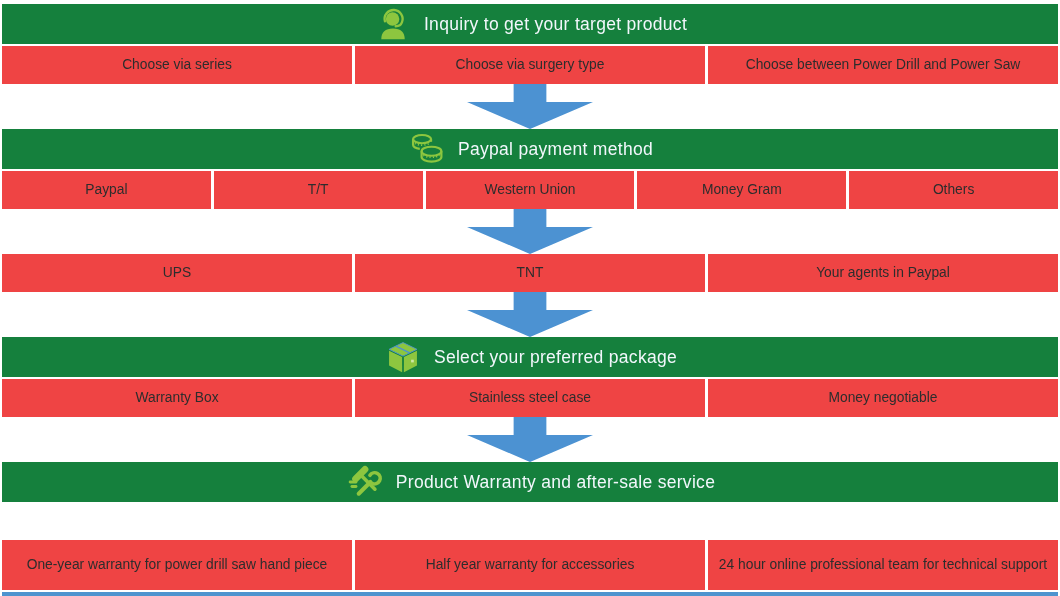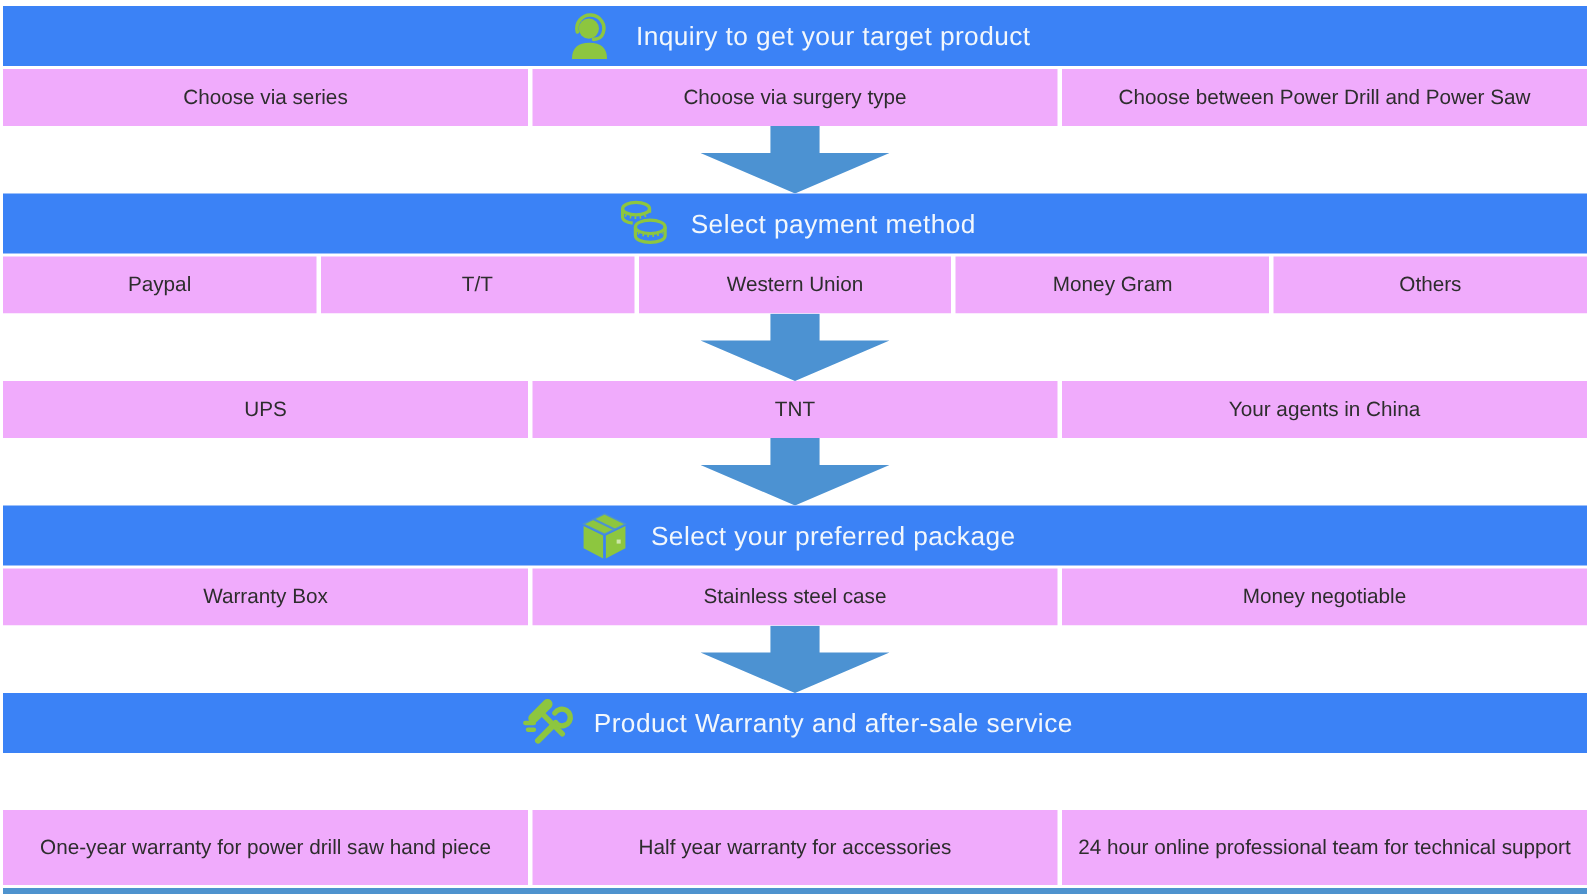--- a/index.html
+++ b/index.html
@@ -9,37 +9,37 @@
     font-family:"Liberation Sans", sans-serif;
   }
   .stage {
     width:1060px; height:596px;
     padding:4px 2px 0 2px;
     display:flex; flex-direction:column;
     background:#ffffff;
   }
   .step-header {
     height:40px; flex:0 0 40px;
-    background:#3b82f6;
+    background:#15803d;
     display:flex; align-items:center; justify-content:center; gap:11px;
     margin-bottom:2px;
   }
   .step-title {
     color:#f2f7fc; font-size:17.5px; letter-spacing:.3px; white-space:nowrap;
   }
   .icon {
     width:40px; height:38px; flex:0 0 40px;
     display:flex; align-items:center; justify-content:center;
   }
   .icon svg { width:36px; height:36px; display:block; }
   .step-row {
     display:flex; gap:3px; height:38px; flex:0 0 38px;
   }
   .cell {
-    flex:1 1 0; background:#f0abfc;
+    flex:1 1 0; background:#ef4444;
     display:flex; align-items:center; justify-content:center;
     font-size:13.8px; color:#2d2d2d; text-align:center;
     line-height:1.2; padding:0 10px;
   }
   .arrow-gap {
     height:45px; flex:0 0 45px;
     display:flex; justify-content:center; align-items:stretch;
     background:#ffffff;
   }
   .down-arrow {
@@ -82,38 +82,38 @@
       <svg viewBox="0 0 40 40" fill="none" stroke="#8dc63f" stroke-width="2.4">
         <ellipse cx="14.5" cy="9" rx="10" ry="4.6"></ellipse>
         <path d="M4.5 9 V15.5 A 10 4.6 0 0 0 12 19.8"></path>
         <path d="M24.5 9 V12"></path>
         <path d="M6.5 13.8 A 10 4.6 0 0 0 22.5 13.8" stroke-dasharray="1.2 2.4" stroke-width="2"></path>
         <ellipse cx="25" cy="22.5" rx="11" ry="5"></ellipse>
         <path d="M14 22.5 V29 A 11 5 0 0 0 36 29 V22.5"></path>
         <path d="M16 27 A 11 5 0 0 0 34 27" stroke-dasharray="1.2 2.4" stroke-width="2"></path>
       </svg>
     </span>
-    <span class="step-title">Select payment method</span>
+    <span class="step-title">Paypal payment method</span>
   </div>
   <div class="step-row">
     <div class="cell">Paypal</div>
     <div class="cell">T/T</div>
     <div class="cell">Western Union</div>
     <div class="cell">Money Gram</div>
     <div class="cell">Others</div>
   </div>
 
   <div class="arrow-gap">
     <div class="down-arrow"></div>
   </div>
 
   <div class="step-row">
     <div class="cell">UPS</div>
     <div class="cell">TNT</div>
-    <div class="cell">Your agents in China</div>
+    <div class="cell">Your agents in Paypal</div>
   </div>
 
   <div class="arrow-gap">
     <div class="down-arrow"></div>
   </div>
 
   <div class="step-header">
     <span class="icon">
       <svg viewBox="0 0 40 40">
         <path d="M20 4 L35.5 11.5 L20 19 L4.5 11.5 Z" fill="#8dc63f" stroke="#4e93ce" stroke-width="1"></path>

